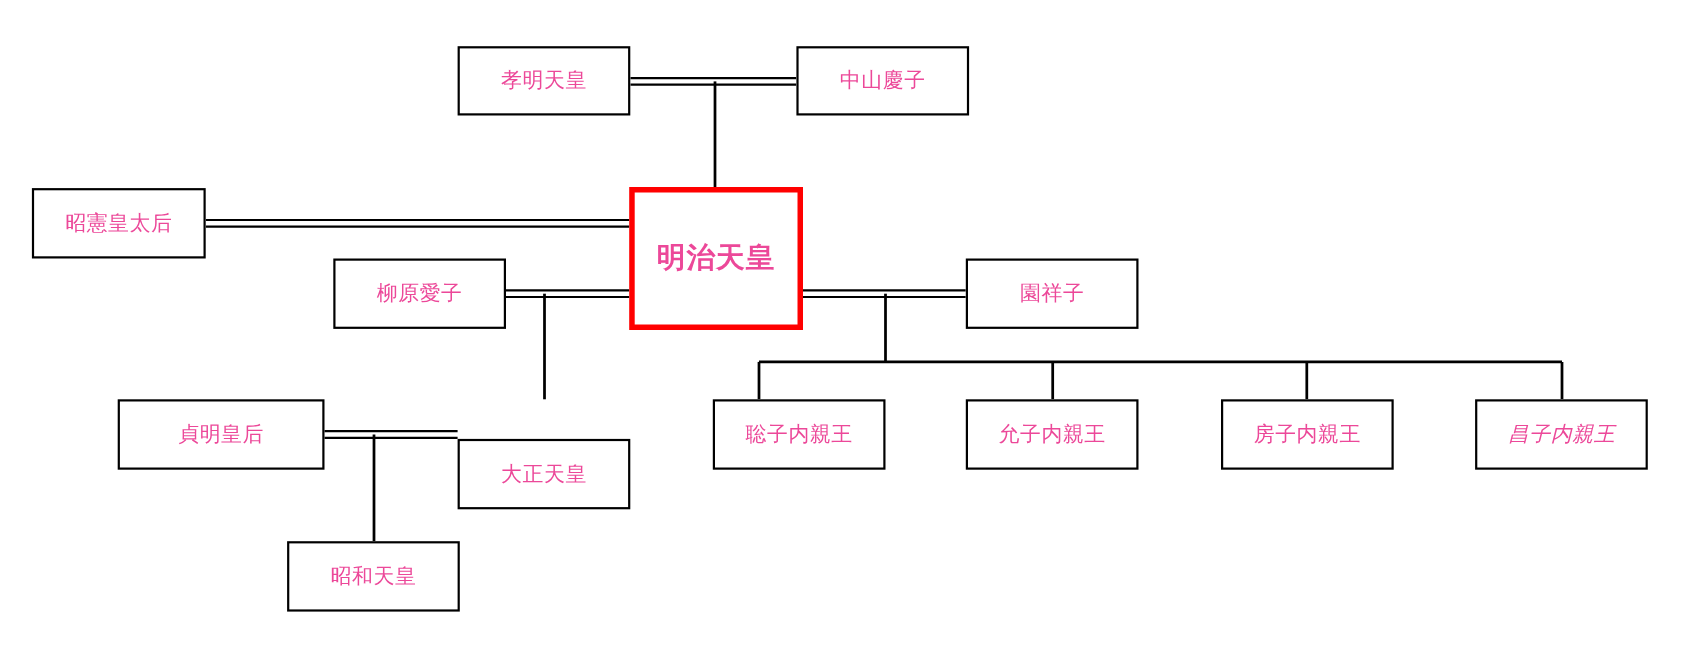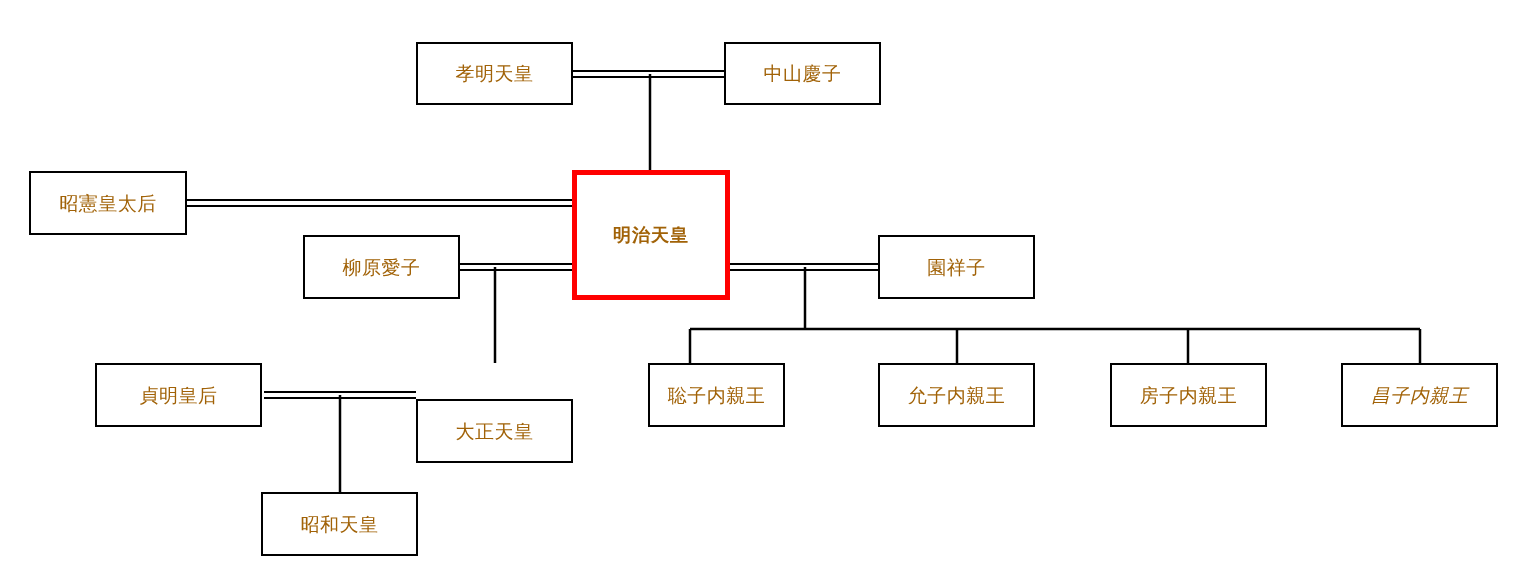--- a/index.html
+++ b/index.html
@@ -27,28 +27,28 @@
   .node {
     position: absolute;
     box-sizing: border-box;
     background: #ffffff;
     border: 2px solid #000000;
     display: flex;
     align-items: center;
     justify-content: center;
     font-size: 19px;
     line-height: 1;
-    color: #a16207;
+    color: #ec4899;
     letter-spacing: 0.5px;
     white-space: nowrap;
     z-index: 2;
   }
   .node.focus {
     border: 5px solid #ff0000;
-    font-size: 18px;
+    font-size: 26px;
     font-weight: bold;
     letter-spacing: 1px;
   }
 </style>
 </head>
 <body>
 
 <div id="diagram">
 
   <svg id="edges" viewBox="0 0 1536 587" xmlns="http://www.w3.org/2000/svg" aria-hidden="true">
@@ -99,21 +99,21 @@
       <line x1="340" y1="395" x2="340" y2="492" stroke="#000" stroke-width="2.5"></line>
     </g>
   </svg>
 
   <div class="node" style="left: 416px; top: 42px; width: 157px; height: 63px;">孝明天皇</div>
   <div class="node" style="left: 724px; top: 42px; width: 157px; height: 63px; text-align: right;">中山慶子</div>
   <div class="node" style="left: 29px; top: 171px; width: 158px; height: 64px;">昭憲皇太后</div>
   <div class="node focus" style="left: 572px; top: 170px; width: 158px; height: 130px;">明治天皇</div>
   <div class="node" style="left: 263px; top: 235px; width: 157px; height: 64px; margin-left: 40px;">柳原愛子</div>
   <div class="node" style="left: 878px; top: 235px; width: 157px; height: 64px;">園祥子</div>
-  <div class="node" style="left: 95px; top: 363px; width: 167px; height: 64px;">貞明皇后</div>
+  <div class="node" style="left: 107px; top: 363px; width: 188px; height: 64px;">貞明皇后</div>
   <div class="node" style="left: 416px; top: 363px; width: 157px; height: 64px; margin-top: 36px;">大正天皇</div>
-  <div class="node" style="left: 648px; top: 363px; width: 137px; height: 64px;">聡子内親王</div>
+  <div class="node" style="left: 648px; top: 363px; width: 157px; height: 64px;">聡子内親王</div>
   <div class="node" style="left: 878px; top: 363px; width: 157px; height: 64px;">允子内親王</div>
   <div class="node" style="left: 1110px; top: 363px; width: 157px; height: 64px;">房子内親王</div>
   <div class="node" style="left: 1341px; top: 363px; width: 157px; height: 64px; font-style: italic;">昌子内親王</div>
   <div class="node" style="left: 261px; top: 492px; width: 157px; height: 64px;">昭和天皇</div>
 
 </div>
 
 </body></html>

